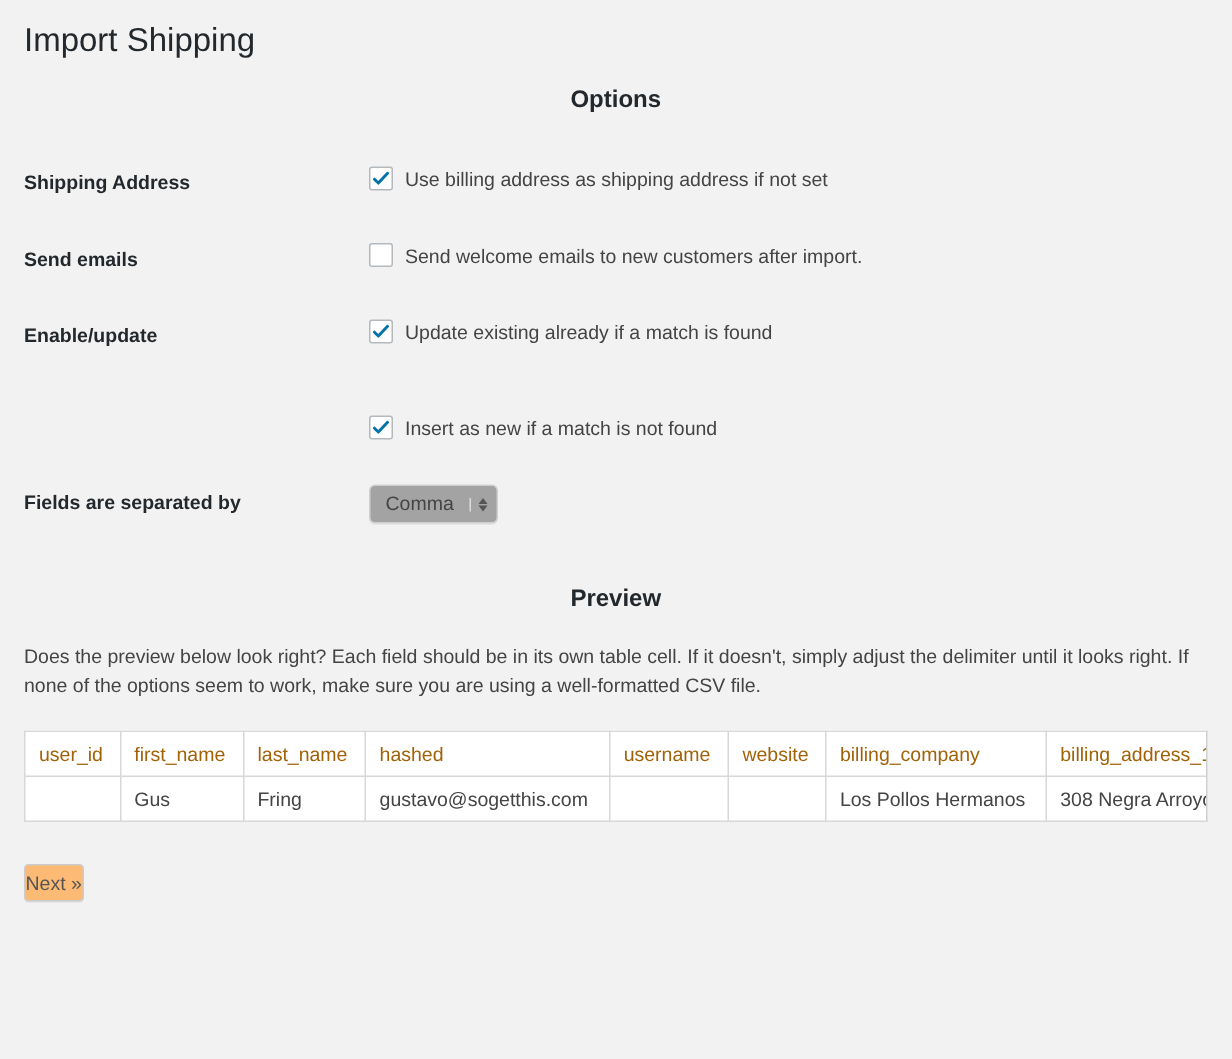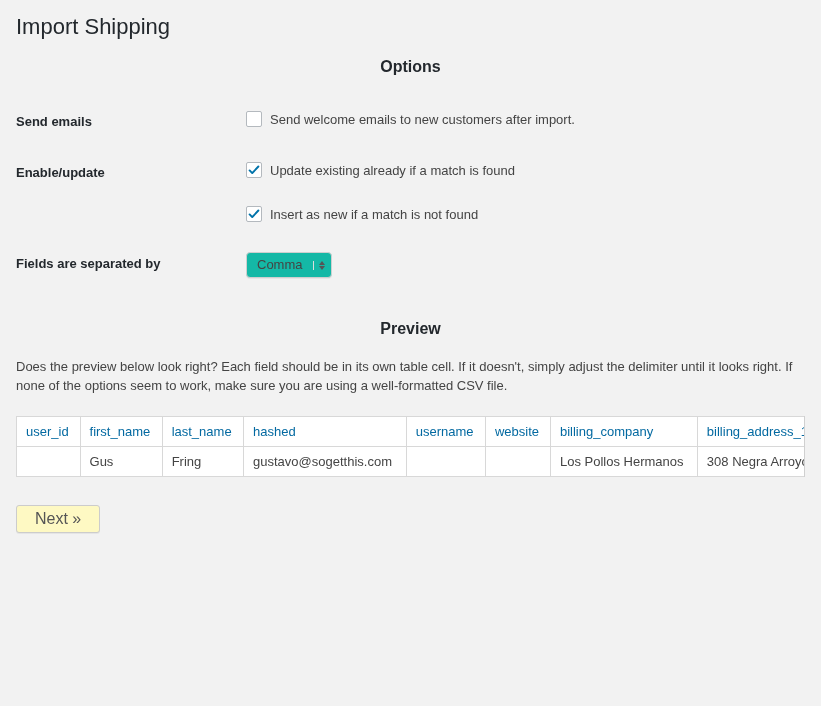--- a/index.html
+++ b/index.html
@@ -36,36 +36,36 @@
     color: #23282d;
   }
   .form-table td {
     padding: 14px 0;
     vertical-align: top;
     line-height: 1.5;
     font-size: 13px;
     color: #444;
   }
   .chk-line { display: flex; align-items: flex-start; gap: 8px; }
-  .chk-line + .chk-line { margin-top: 24px; }
+  .chk-line + .chk-line { margin-top: 44px; }
   .chk {
     width: 16px; height: 16px; flex-shrink: 0;
     background: #fff;
     border: 1px solid #b4b9be;
     border-radius: 2px;
     position: relative;
     top: 1px;
     display: inline-flex; align-items: center; justify-content: center;
   }
   .chk svg { width: 14px; height: 14px; }
   .chk-label { flex: 1; }
   .select-wrap {
     display: inline-flex;
     align-items: center;
-    background: #14b8a6;
+    background: #a3a3a3;
     border: 1px solid #cfcfcf;
     border-radius: 4px;
     height: 26px;
     box-shadow: 0 1px 0 rgba(0,0,0,0.05);
   }
   .select-val { padding: 0 10px; font-size: 13px; }
   .select-arrow {
     border-left: 1px solid #dcdcdc;
     width: 18px;
     display: flex; flex-direction: column; align-items: center; justify-content: center;
@@ -96,46 +96,59 @@
     table-layout: auto;
     width: 840px;
   }
   table.preview th, table.preview td {
     border: 1px solid #d8d8d8;
     padding: 7px 9px;
     text-align: left;
     font-weight: 400;
     white-space: nowrap;
   }
-  table.preview th { color: #0369a1; }
+  table.preview th { color: #a16207; }
   .btn {
     display: inline-block;
     margin-top: 28px;
-    background: #fef9c3;
+    background: #fdba74;
     border: 1px solid #ccc;
     border-radius: 3px;
-    padding: 4px 18px;
-    font-size: 16px;
+    padding: 4px 0;
+    font-size: 13px;
     color: #555;
     box-shadow: 0 1px 0 rgba(0,0,0,0.05);
     cursor: pointer;
   }
 </style>
 </head>
 <body>
 
 
 
 <h1>Import Shipping</h1>
 
 <h2>Options</h2>
 
 <table class="form-table">
   <tbody>
 
+    <tr>
+      <th>Shipping Address</th>
+      <td>
+        <div class="chk-line">
+          <span class="chk">
+              <svg viewBox="0 0 16 16">
+                <path d="M3 8.5l3 3 7-7.5" stroke="#0073aa" stroke-width="2.2" fill="none" stroke-linecap="round" stroke-linejoin="round"></path>
+              </svg>
+            </span>
+          <span class="chk-label">Use billing address as shipping address if not set</span>
+        </div>
+      </td>
+    </tr>
 
 
     <tr>
       <th>Send emails</th>
       <td>
         <div class="chk-line">
           <span class="chk"></span>
           <span class="chk-label">Send welcome emails to new customers after import.</span>
         </div>
       </td>

